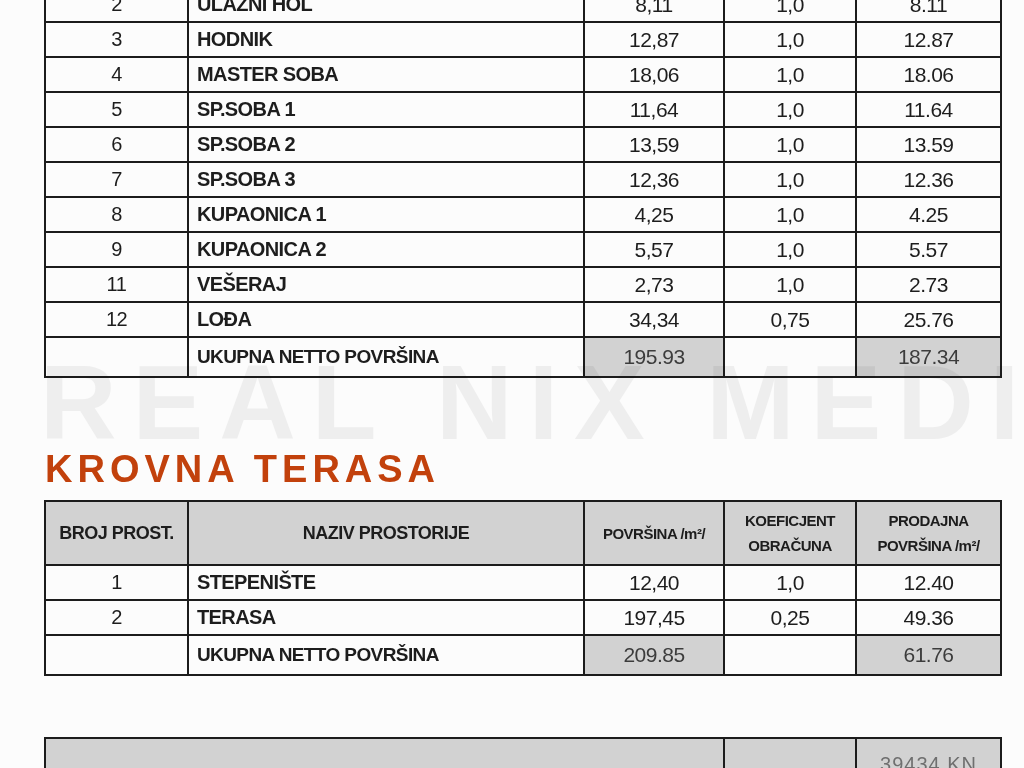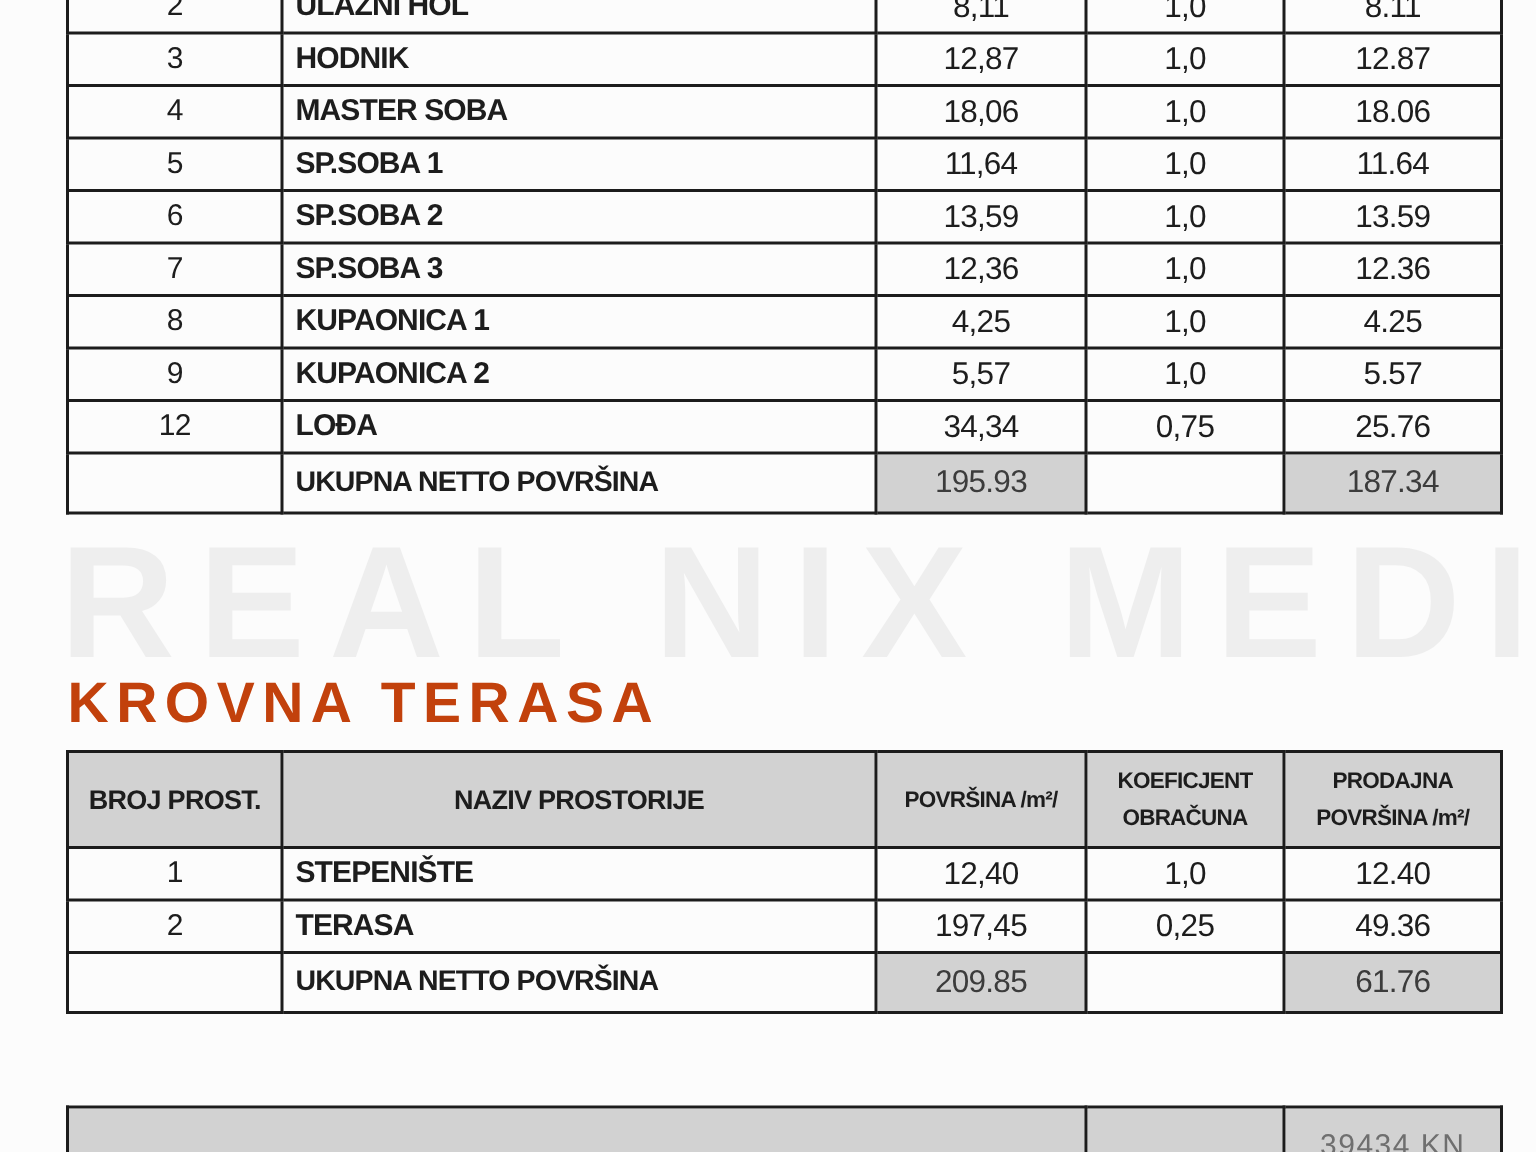--- a/index.html
+++ b/index.html
@@ -122,20 +122,27 @@
           <td class="c-val">4,25</td>
           <td class="c-val">1,0</td>
           <td class="c-val">4.25</td>
         </tr>
         <tr>
           <td class="c-num">9</td>
           <td class="c-name">KUPAONICA 2</td>
           <td class="c-val">5,57</td>
           <td class="c-val">1,0</td>
           <td class="c-val">5.57</td>
+        </tr>
+        <tr>
+          <td class="c-num">11</td>
+          <td class="c-name">VEŠERAJ</td>
+          <td class="c-val">2,73</td>
+          <td class="c-val">1,0</td>
+          <td class="c-val">2.73</td>
         </tr>
         <tr>
           <td class="c-num">12</td>
           <td class="c-name">LOĐA</td>
           <td class="c-val">34,34</td>
           <td class="c-val">0,75</td>
           <td class="c-val">25.76</td>
         </tr>
         <tr class="total-row">
           <td></td>

